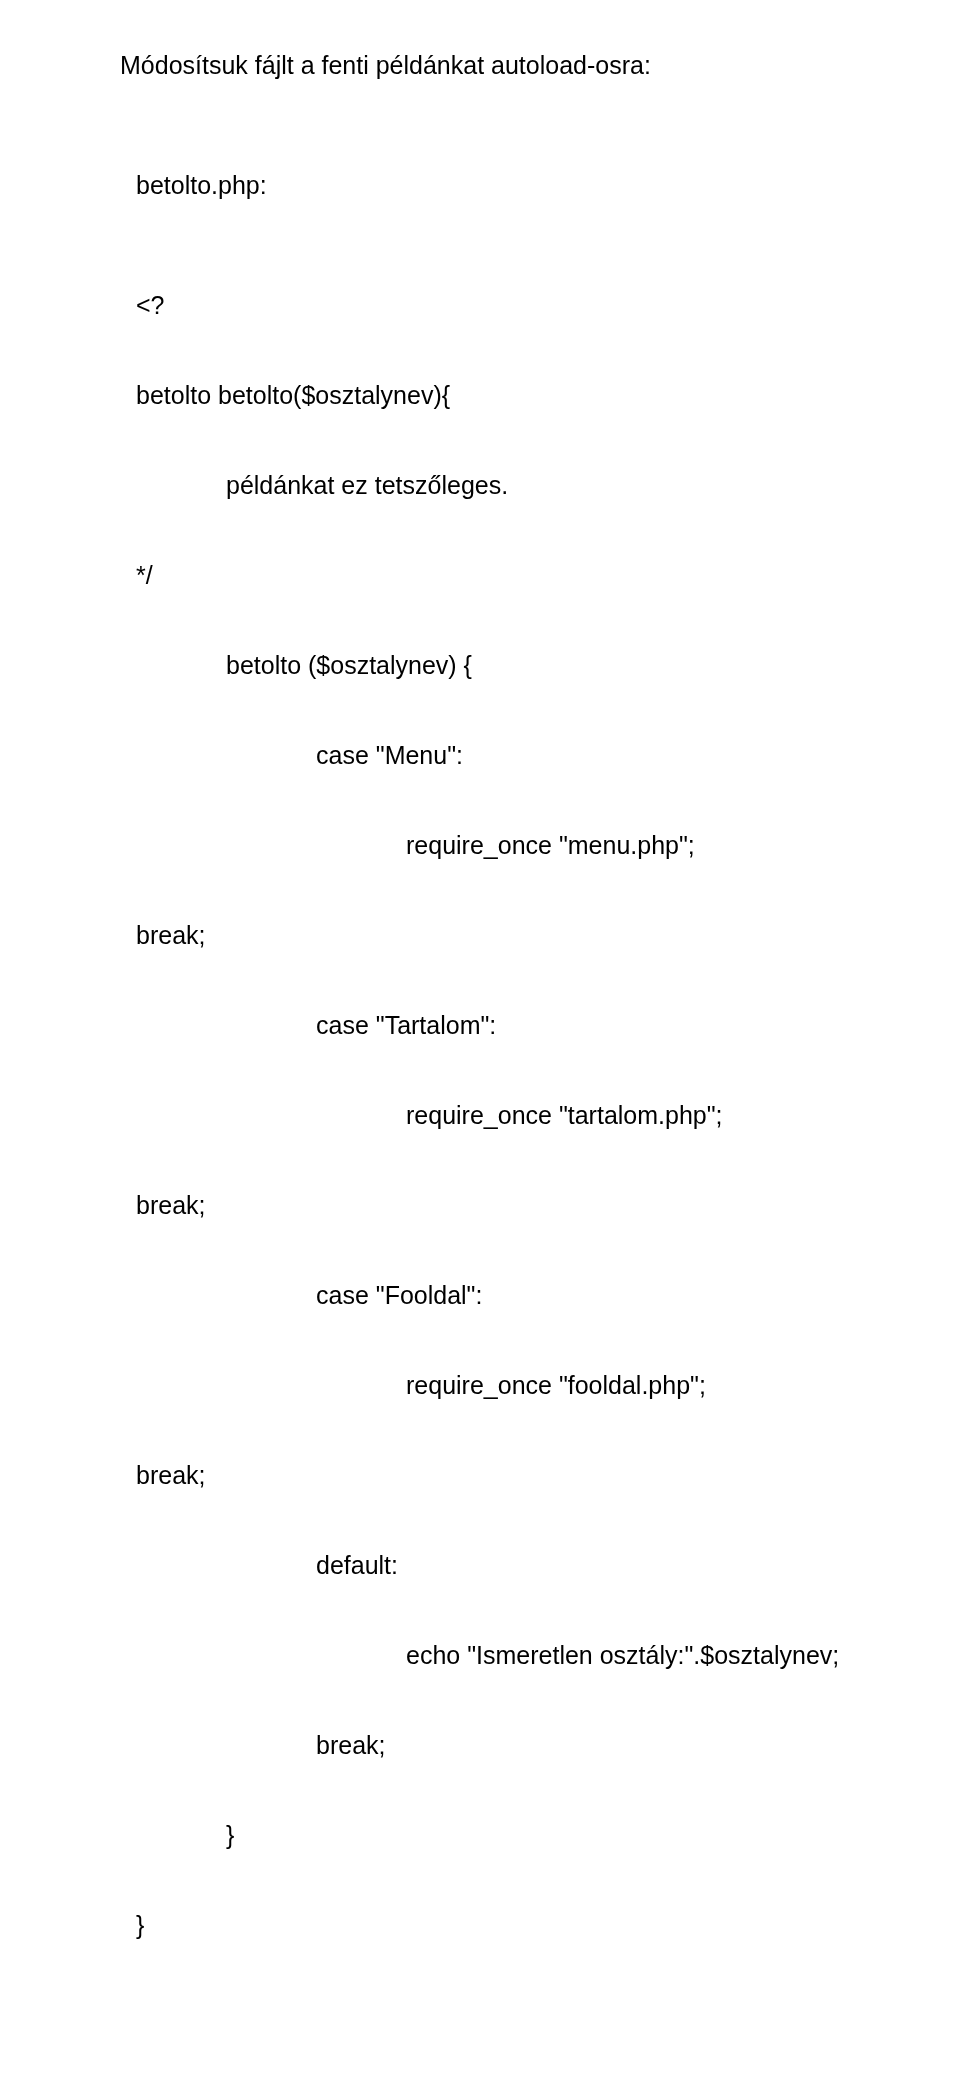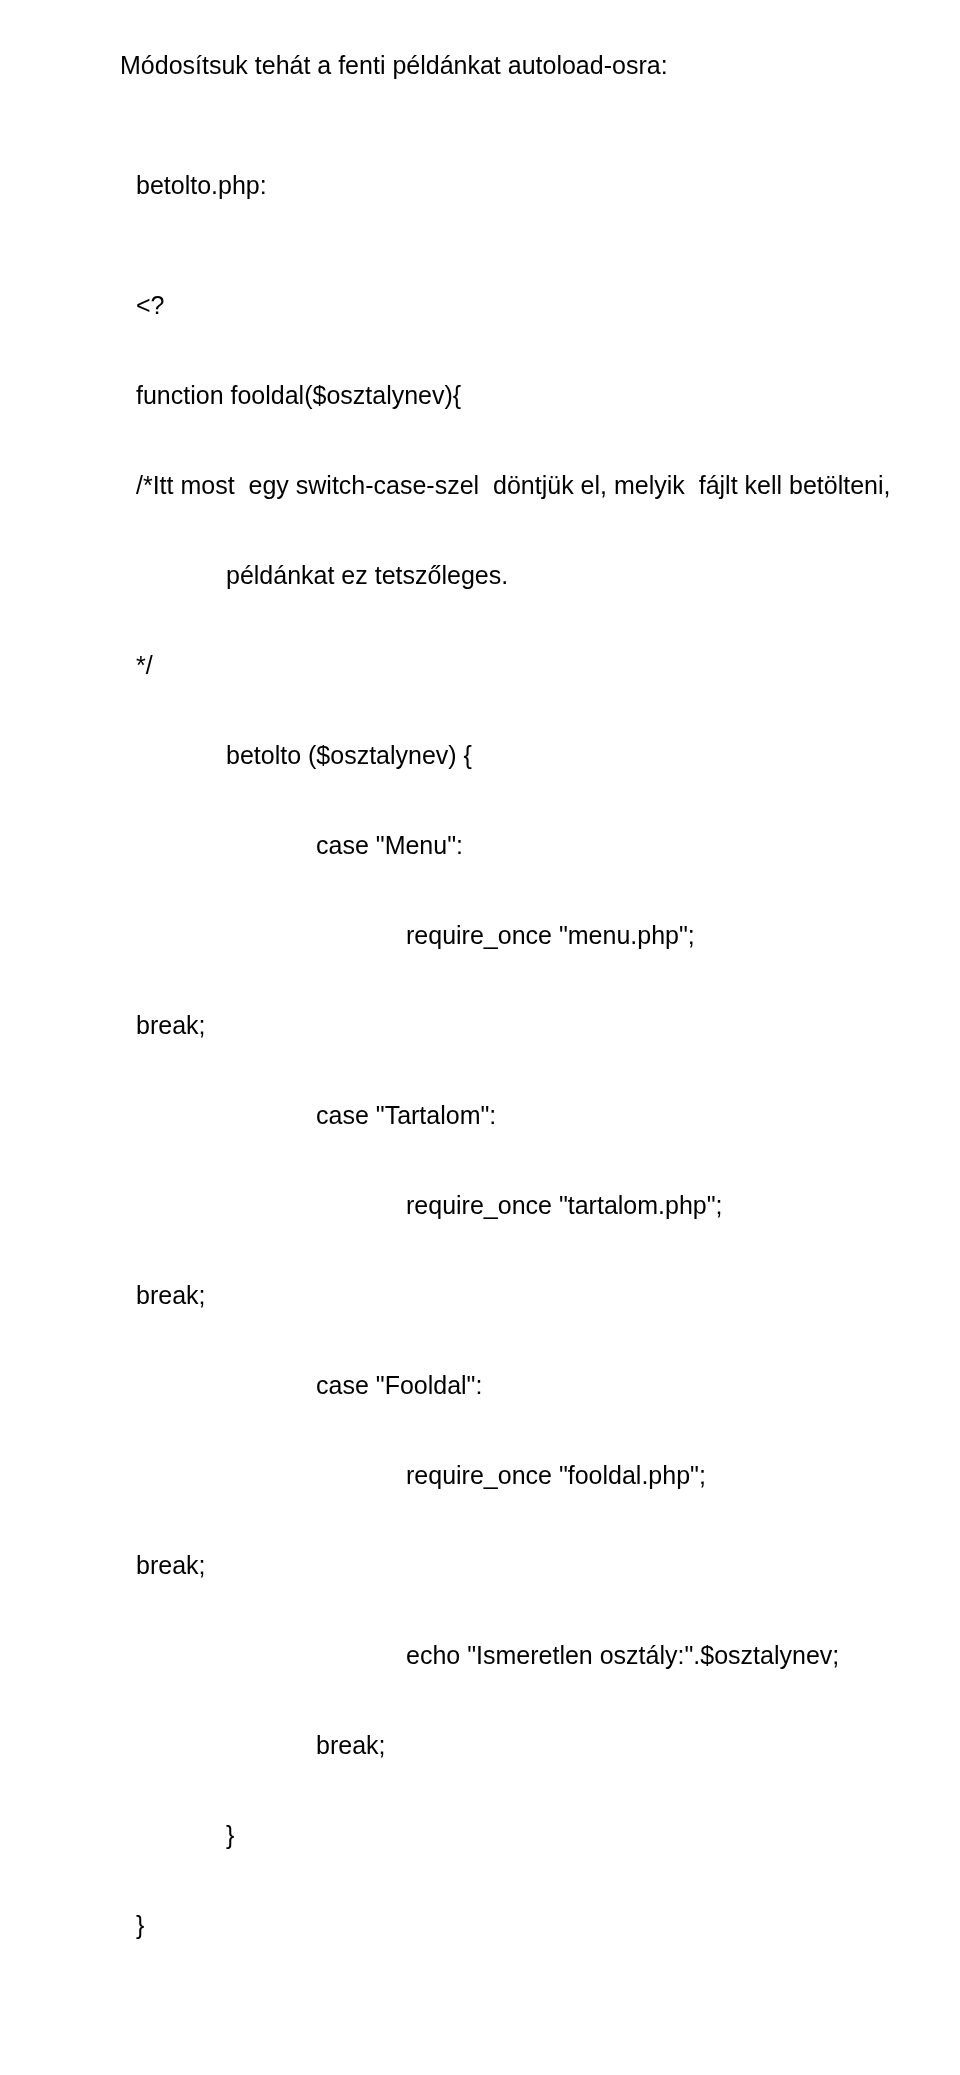--- a/index.html
+++ b/index.html
@@ -27,38 +27,38 @@
   .line { display:block; min-height: 30px; margin-left: 16px; }
   .mt  { margin-top: 30px; }
   .mt2 { margin-top: 60px; }
   .ind1 { padding-left: 90px; }
   .ind2 { padding-left: 180px; }
   .ind3 { padding-left: 270px; }
 </style>
 </head>
 <body>
 
-<div class="para">Módosítsuk tehát a fenti példánkat autoload-osra:</div>
+<div class="para">Módosítsuk fájlt a fenti példánkat autoload-osra:</div>
 
 <div class="code-block">
 <span class="line">betolto.php:</span>
 <span class="line mt2">&lt;?</span>
-<span class="line mt">function fooldal($osztalynev){</span>
-<span class="line mt">/*Itt most  egy switch-case-szel  döntjük el, melyik  fájlt kell betölteni,</span>
+<span class="line mt">betolto betolto($osztalynev){</span>
 <span class="line mt ind1">példánkat ez tetszőleges.</span>
 <span class="line mt">*/</span>
 <span class="line mt ind1">betolto ($osztalynev) {</span>
 <span class="line mt ind2">case "Menu":</span>
 <span class="line mt ind3">require_once "menu.php";</span>
 <span class="line mt">break;</span>
 <span class="line mt ind2">case "Tartalom":</span>
 <span class="line mt ind3">require_once "tartalom.php";</span>
 <span class="line mt">break;</span>
 <span class="line mt ind2">case "Fooldal":</span>
 <span class="line mt ind3">require_once "fooldal.php";</span>
 <span class="line mt">break;</span>
+<span class="line mt ind2">default:</span>
 <span class="line mt ind3">echo "Ismeretlen osztály:".$osztalynev;</span>
 <span class="line mt ind2">break;</span>
 <span class="line mt ind1">}</span>
 <span class="line mt">}</span>
 
 
 </div>
 
 </body></html>

